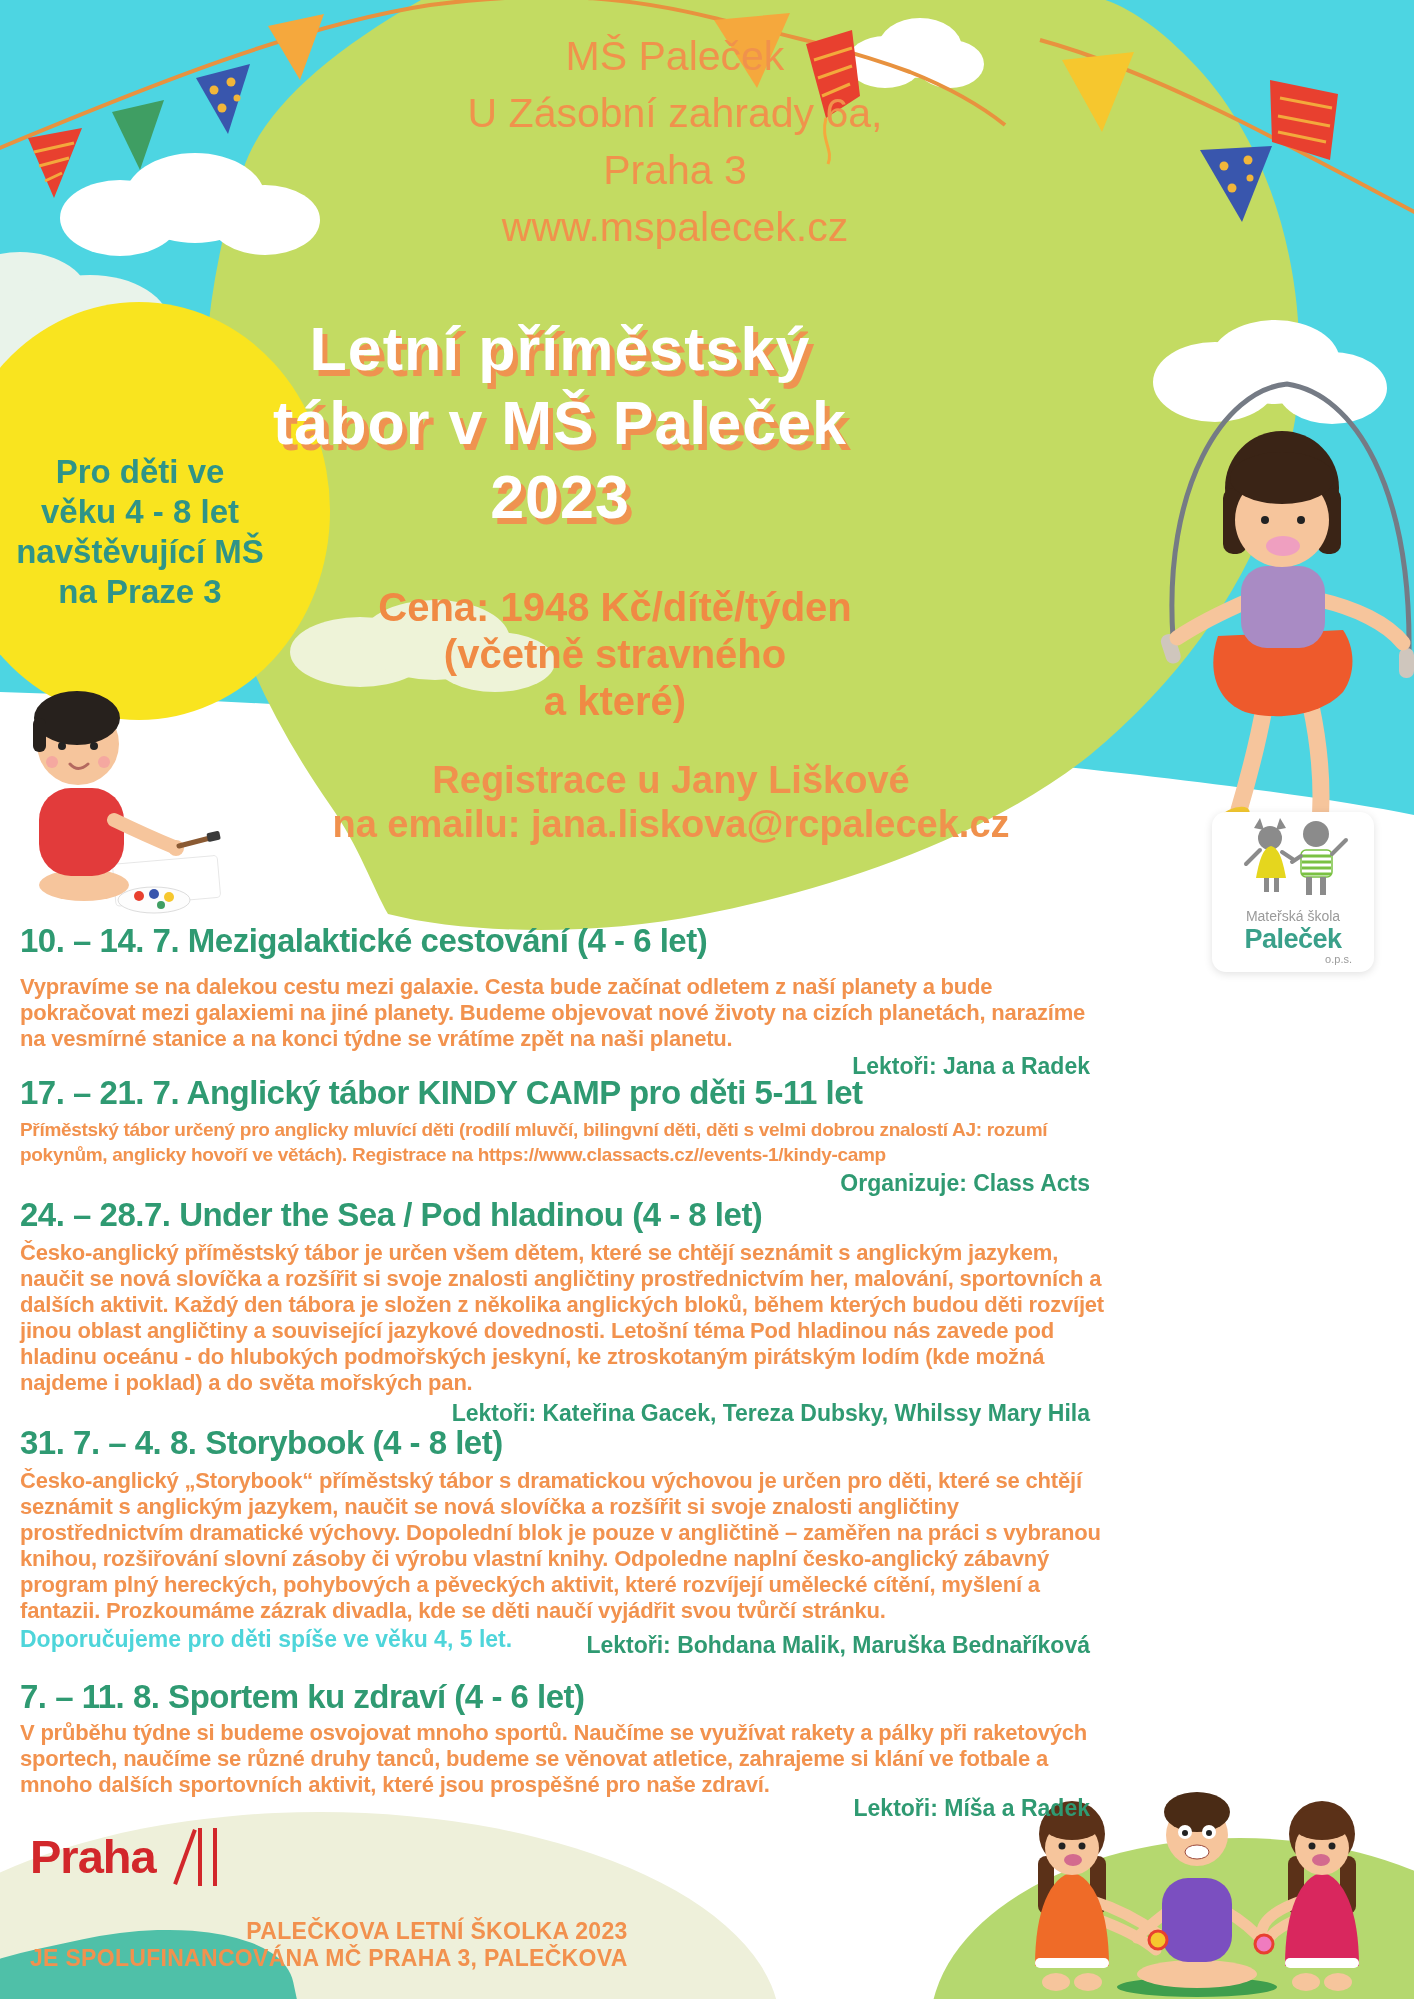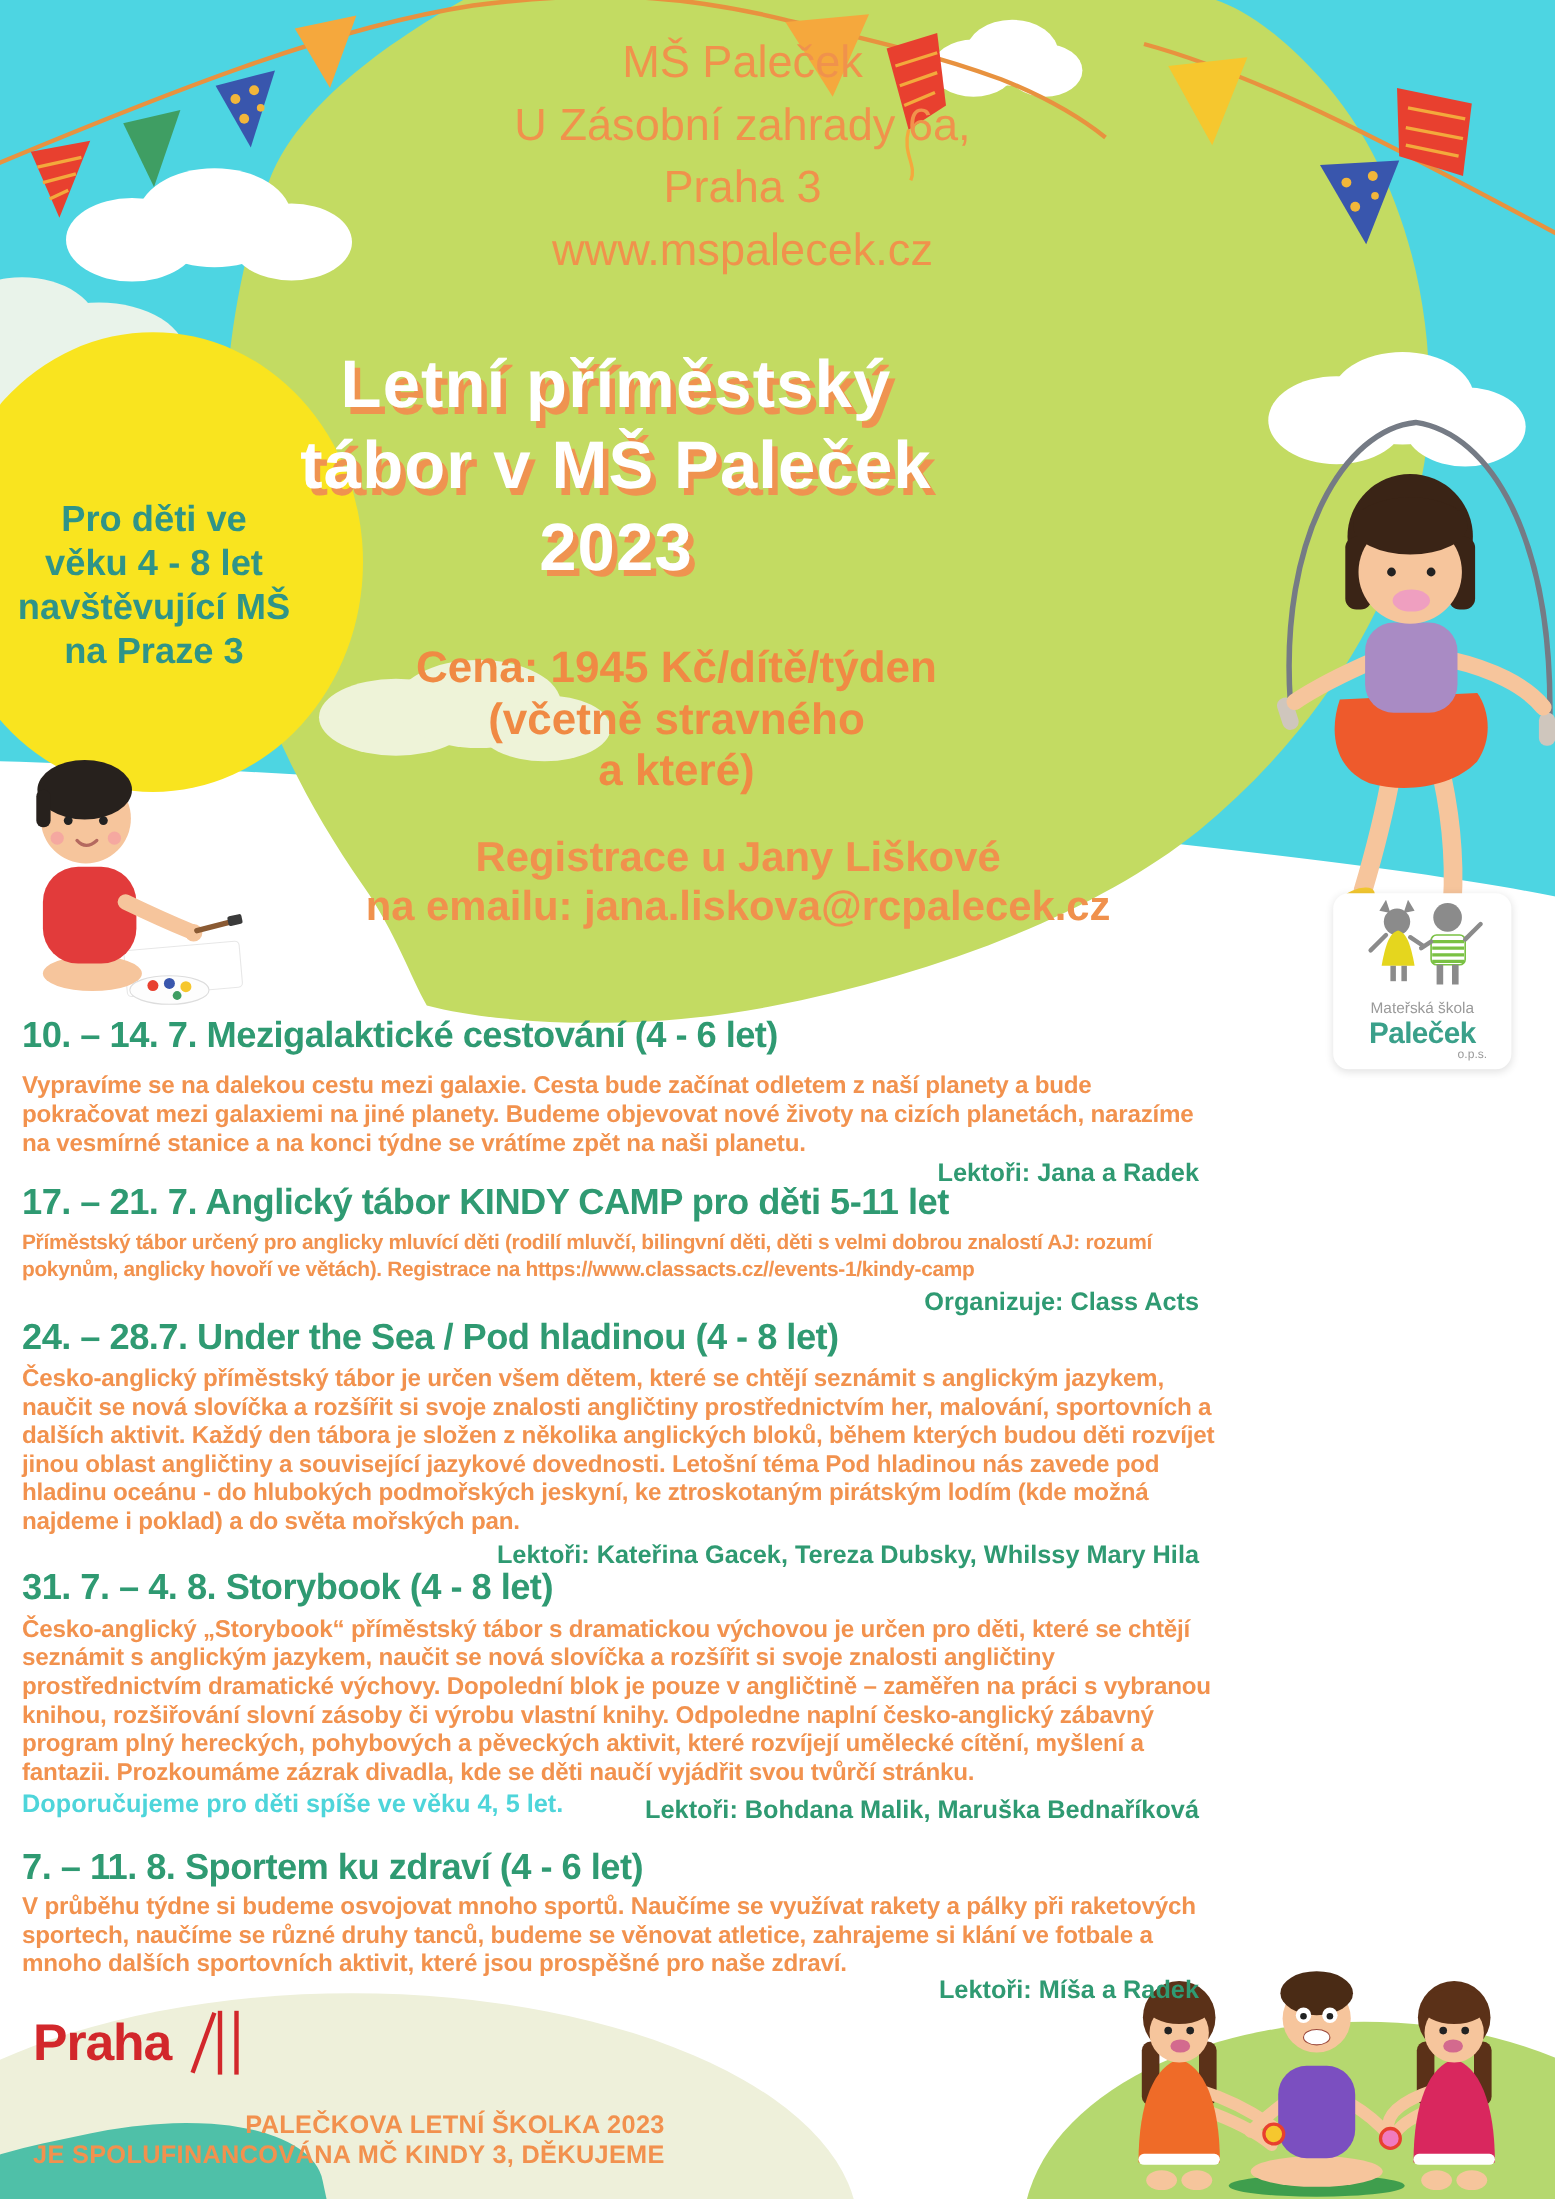--- a/index.html
+++ b/index.html
@@ -154,21 +154,21 @@
     <div>www.mspalecek.cz</div>
   </div>
 
   <div class="title">
     <div>Letní příměstský</div>
     <div>tábor v MŠ Paleček</div>
     <div>2023</div>
   </div>
 
   <div class="price">
-    <div>Cena: 1945 Kč/dítě/týden</div>
+    <div>Cena: 1948 Kč/dítě/týden</div>
     <div>(včetně stravného</div>
     <div>a které)</div>
   </div>
 
   <div class="registration">
     <div>Registrace u Jany Liškové</div>
     <div>na emailu: jana.liskova@rcpalecek.cz</div>
   </div>
 
   <svg class="boy-svg" width="240" height="235" viewBox="0 0 240 235">
@@ -317,16 +317,16 @@
     <span class="praha-word">Praha</span>
     <span class="praha-slashes">
       <span class="sl slant"></span>
         <span class="sl"></span>
         <span class="sl"></span>
     </span>
   </div>
 
   <div class="footer">
     <div>PALEČKOVA LETNÍ ŠKOLKA 2023</div>
-    <div>JE SPOLUFINANCOVÁNA MČ KINDY 3, DĚKUJEME</div>
+    <div>JE SPOLUFINANCOVÁNA MČ PRAHA 3, PALEČKOVA</div>
   </div>
 
 </div>
 
 </body></html>

